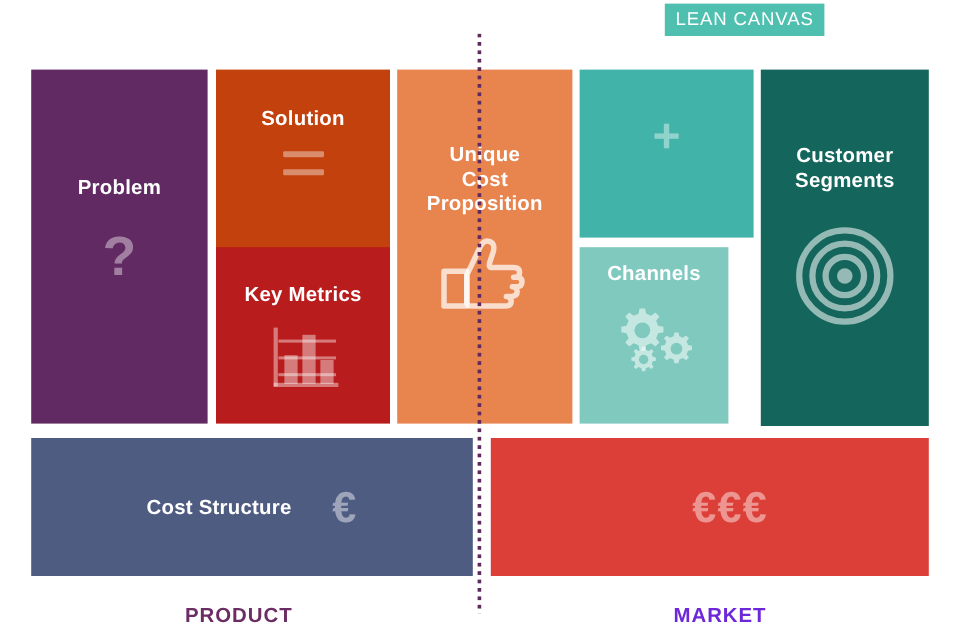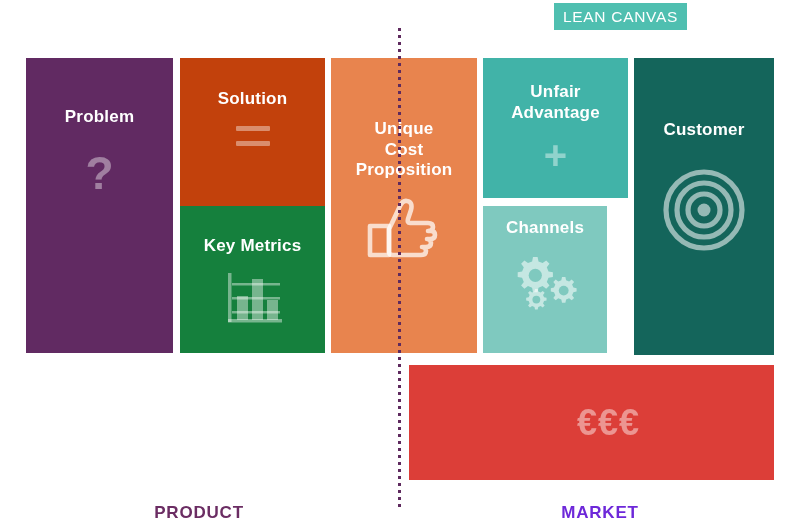--- a/index.html
+++ b/index.html
@@ -62,21 +62,21 @@
     display: flex;
     align-items: center;
     justify-content: center;
   }
 
   
   #panel-problem {
     left: 0px; top: 0px; width: 147px; height: 295px;
     background: #612A62;
     justify-content: flex-start;
-    padding-top: 49px;
+    padding-top: 89px;
   }
   #panel-problem .ptitle { font-size: 17px; }
   #panel-problem .picon {
     margin-top: 22px;
     color: rgba(255,255,255,0.40);
     font-size: 46px;
     font-weight: bold;
     line-height: 1;
   }
 
@@ -95,21 +95,21 @@
     justify-content: space-between;
   }
   #panel-solution .eqbar {
     width: 100%; height: 5px;
     background: rgba(255,255,255,0.40);
     border-radius: 1px;
   }
 
   #panel-keymetrics {
     left: 154px; top: 148px; width: 145px; height: 147px;
-    background: #15803d;
+    background: #b91c1c;
     justify-content: flex-start;
     padding-top: 30px;
   }
   #panel-keymetrics .ptitle { font-size: 17px; }
   #panel-keymetrics .picon { margin-top: 14px; }
 
   
   #panel-uvp {
     left: 305px; top: 0px; width: 146px; height: 295px;
     background: #E8844E;
@@ -278,24 +278,20 @@
                    L60 49 Q65 49 65 45 Q65 41 61 41 L64 41 Q69 41 69 37
                    Q69 33 65 33 L62 33 Q67 33 67 29 Q67 25 62 25
                    L44 25 Q41 25 42 21 L45 12 Q47 4 41 3 Q37 2 34 8
                    L26 25 Q24 29 23 31 Z"></path>
         </g>
       </svg>
     </div>
   </div>
 
   <div class="panel" id="panel-unfair">
-    <div class="ptitle">
-      <div>Unfair</div>
-      <div>Advantage</div>
-    </div>
     <div class="picon">
       <span>+</span>
     </div>
   </div>
 
   <div class="panel" id="panel-channels">
     <div class="ptitle">Channels</div>
     <div class="picon">
       <svg width="72" height="62" viewBox="0 0 72 62" aria-hidden="true">
         <g fill="rgba(255,255,255,0.55)">
@@ -318,33 +314,38 @@
                    0-2.7 2.5-.55 1-2.4 -1.6-2.1 1.9-1.9 2.1 1.6 2.4-1 z"></path>
           <circle cx="27.35" cy="48.6" r="3.9" fill="#7FC9BF"></circle>
         </g>
       </svg>
     </div>
   </div>
 
   <div class="panel" id="panel-segments">
     <div class="ptitle">
       <div>Customer</div>
+      <div>Segments</div>
     </div>
     <div class="picon">
       <svg width="86" height="86" viewBox="0 0 86 86" aria-hidden="true">
         <g fill="none" stroke="rgba(255,255,255,0.55)" stroke-width="5.2">
           <circle cx="43" cy="43" r="38"></circle>
           <circle cx="43" cy="43" r="27"></circle>
           <circle cx="43" cy="43" r="16"></circle>
         </g>
         <circle cx="43" cy="43" r="6.5" fill="rgba(255,255,255,0.55)"></circle>
       </svg>
     </div>
   </div>
 
+  <div class="panel-bottom" id="panel-cost">
+    <span class="ptitle">Cost Structure</span>
+    <span class="money">€</span>
+  </div>
 
   <div class="panel-bottom" id="panel-revenue">
     <span class="money">€€€</span>
   </div>
 
 </div>
 
 <div id="divider"></div>
 
 <div class="footer-label" id="footer-product">PRODUCT</div>

